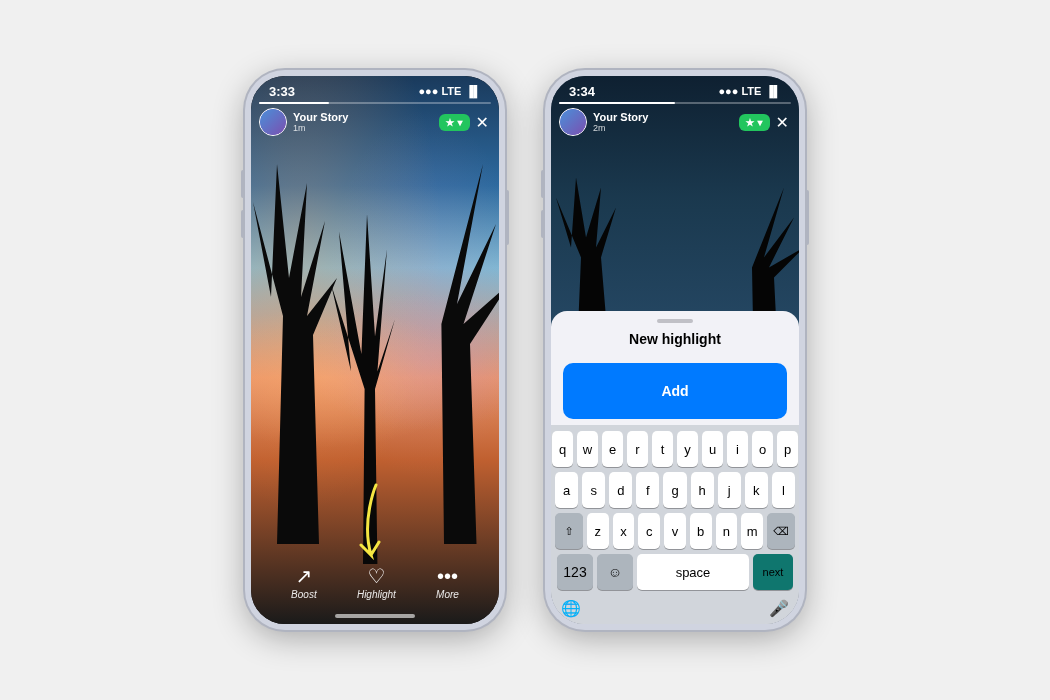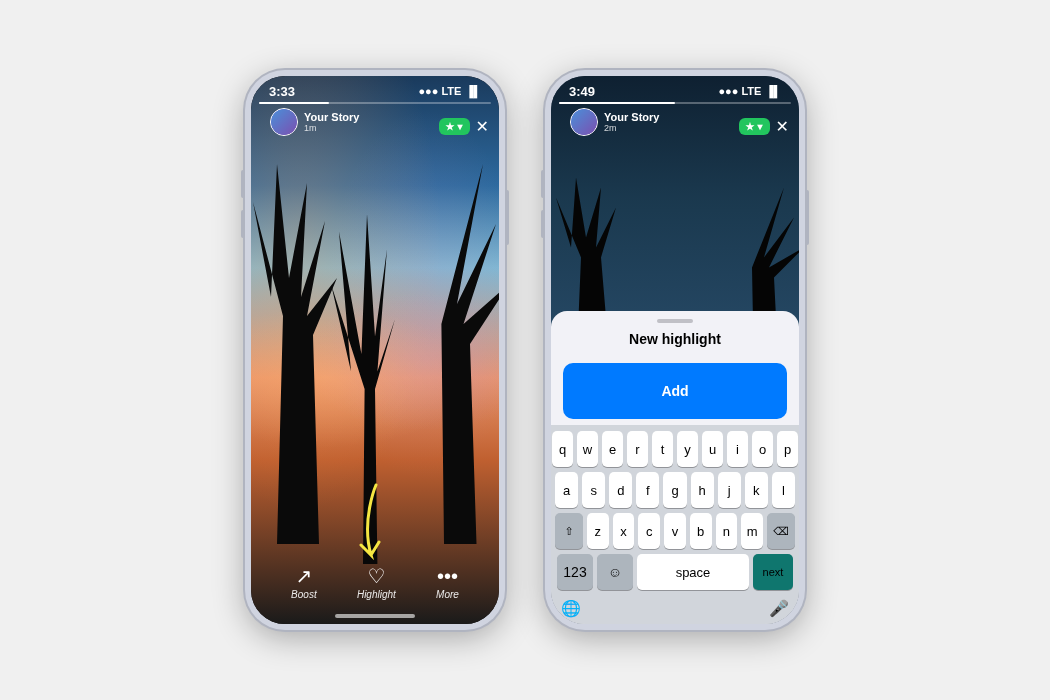--- a/index.html
+++ b/index.html
@@ -92,24 +92,24 @@
       width: 80px;
       height: 350px;
       background: #080808;
       clip-path: polygon(40% 100%, 42% 50%, 0% 20%, 25% 45%, 10% 5%, 38% 40%, 45% 0%, 55% 35%, 70% 10%, 58% 45%, 80% 30%, 55% 50%, 58% 100%);
     }
 
     
     .story-header {
       position: absolute;
       top: 32px;
-      left: 19px;
+      left: 8px;
       right: 10px;
       display: flex;
-      align-items: flex-end;
+      align-items: center;
       justify-content: space-between;
       z-index: 10;
     }
     .story-user {
       display: flex;
       align-items: center;
       gap: 6px;
     }
     .user-avatar {
       width: 28px;
@@ -482,21 +482,21 @@
   <div class="phone-inner phone2-inner">
 
     <div class="story-bg-dark"></div>
 
     <div style="position:absolute;top:0;left:0;right:0;height:55%;overflow:hidden;">
       <div style="position:absolute;bottom:0;left:-5px;width:100px;height:200px;background:#050505;clip-path:polygon(30% 100%, 35% 40%, 10% 10%, 25% 35%, 30% 0%, 40% 30%, 55% 5%, 50% 35%, 70% 15%, 55% 40%, 65% 100%);"></div>
       <div style="position:absolute;bottom:0;right:-5px;width:100px;height:200px;background:#050505;clip-path:polygon(50% 100%, 48% 45%, 80% 5%, 60% 40%, 90% 20%, 65% 45%, 100% 35%, 70% 50%, 75% 100%);"></div>
     </div>
 
     <div class="status-bar">
-      <span class="status-time">3:49</span>
+      <span class="status-time">3:34</span>
       <div class="status-right">
         <span>●●● LTE</span>
         <span>▐▌</span>
       </div>
     </div>
 
     <div class="progress-bar">
       <div class="progress-fill" style="width:50%;"></div>
     </div>
 

